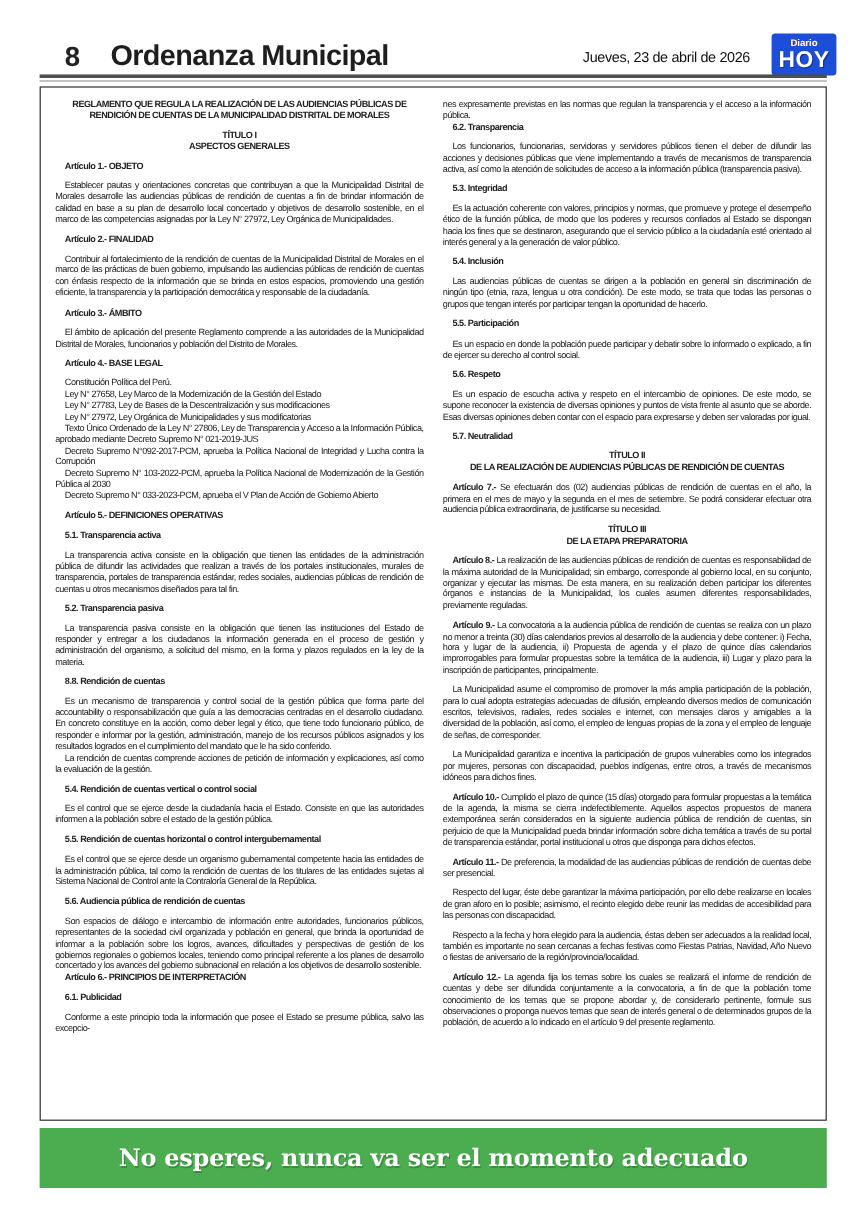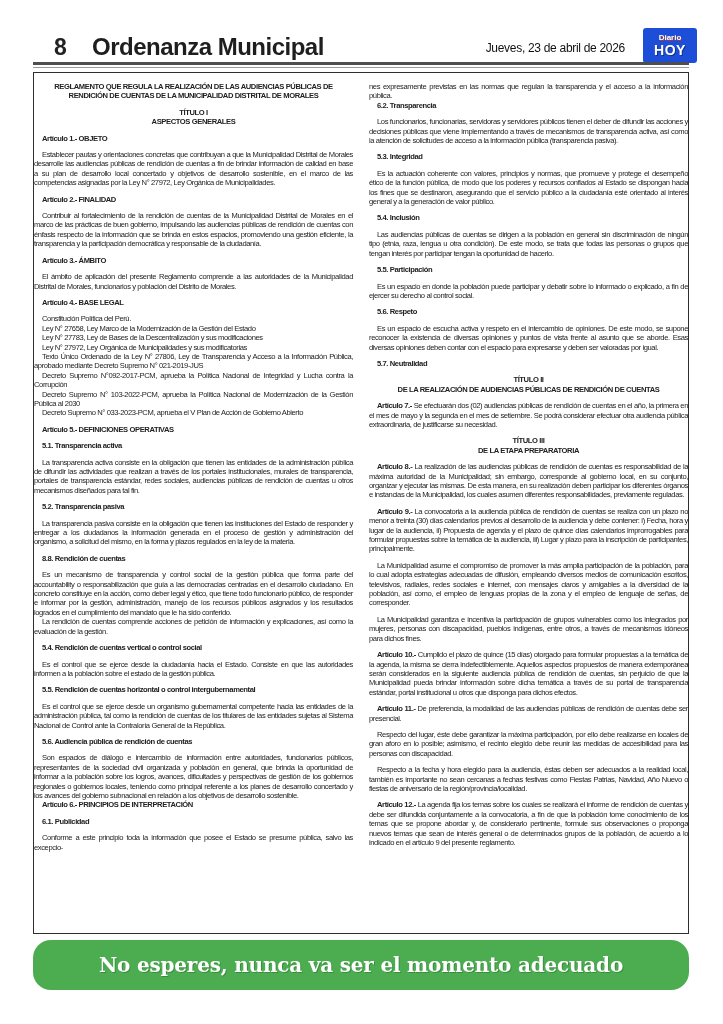--- a/index.html
+++ b/index.html
@@ -6,30 +6,30 @@
   body{width:723px;height:1024px;position:relative;overflow:hidden;
        font-family:"Liberation Sans",sans-serif;color:#1c1c1c;}
 
   
   .hdr-num{position:absolute;left:54px;top:34px;font-size:23px;font-weight:bold;color:#222;}
   .hdr-title{position:absolute;left:92px;top:33px;font-size:24px;font-weight:bold;color:#1e1e1e;letter-spacing:-0.5px;}
   .hdr-date{position:absolute;right:98px;top:41px;font-size:12px;color:#111;letter-spacing:-0.3px;}
   .logo{position:absolute;right:26px;top:28px;width:54px;height:35px;border-radius:3px;
         display:flex;flex-direction:column;align-items:center;justify-content:center;line-height:1;}
   .logo-top{font-size:8px;font-weight:bold;color:#fff;text-shadow:0.6px 0.6px 0 #b03a2e;margin-bottom:1px;}
-  .logo-main{font-size:14px;font-weight:800;color:#fff;letter-spacing:0.5px;text-shadow:1px 1px 0 rgba(0,0,0,0.35);}
+  .logo-main{font-size:19px;font-weight:800;color:#fff;letter-spacing:0.5px;text-shadow:1px 1px 0 rgba(0,0,0,0.35);}
 
   .rule{position:absolute;left:33px;width:656px;}
   .rule-thick{top:62px;height:3px;background:#4f4f4f;}
   .rule-thin{top:67px;height:1px;background:#9a9a9a;}
 
   
   .article-box{position:absolute;left:33px;top:72px;width:656px;height:862px;
                border:1px solid #2e2e2e;box-sizing:border-box;
-               padding:9px 0;overflow:hidden;}
+               padding:9px 12px;overflow:hidden;}
   .cols{display:flex;gap:16px;height:100%;}
   .col{flex:1;min-width:0;
        font-size:7.6px;line-height:9.4px;letter-spacing:-0.4px;color:#222;}
 
   .blk{margin-top:7px;}
   .blk:first-child{margin-top:0;}
   .blk.tight{margin-top:0;}
   .center{text-align:center;font-weight:bold;}
   .head{font-weight:bold;text-indent:8px;}
   .p{text-align:justify;text-indent:8px;}
@@ -123,15 +123,15 @@
         <div class="blk p">La Municipalidad garantiza e incentiva la participación de grupos vulnerables como los integrados por mujeres, personas con discapacidad, pueblos indígenas, entre otros, a través de mecanismos idóneos para dichos fines.</div>
         <div class="blk p"><b>Artículo 10.- </b>Cumplido el plazo de quince (15 días) otorgado para formular propuestas a la temática de la agenda, la misma se cierra indefectiblemente. Aquellos aspectos propuestos de manera extemporánea serán considerados en la siguiente audiencia pública de rendición de cuentas, sin perjuicio de que la Municipalidad pueda brindar información sobre dicha temática a través de su portal de transparencia estándar, portal institucional u otros que disponga para dichos efectos.</div>
         <div class="blk p"><b>Artículo 11.- </b>De preferencia, la modalidad de las audiencias públicas de rendición de cuentas debe ser presencial.</div>
         <div class="blk p">Respecto del lugar, éste debe garantizar la máxima participación, por ello debe realizarse en locales de gran aforo en lo posible; asimismo, el recinto elegido debe reunir las medidas de accesibilidad para las personas con discapacidad.</div>
         <div class="blk p">Respecto a la fecha y hora elegido para la audiencia, éstas deben ser adecuados a la realidad local, también es importante no sean cercanas a fechas festivas como Fiestas Patrias, Navidad, Año Nuevo o fiestas de aniversario de la región/provincia/localidad.</div>
         <div class="blk p"><b>Artículo 12.- </b>La agenda fija los temas sobre los cuales se realizará el informe de rendición de cuentas y debe ser difundida conjuntamente a la convocatoria, a fin de que la población tome conocimiento de los temas que se propone abordar y, de considerarlo pertinente, formule sus observaciones o proponga nuevos temas que sean de interés general o de determinados grupos de la población, de acuerdo a lo indicado en el artículo 9 del presente reglamento.</div>
       </div>
   </div>
 </div>
 
-<div class="banner" id="banner" style="background: rgb(75, 173, 79); border-radius: 18px;">
+<div class="banner" id="banner" style="background: rgb(75, 173, 79);">
   <span class="banner-text">No esperes, nunca va ser el momento adecuado</span>
 </div>
 
 </body></html>

